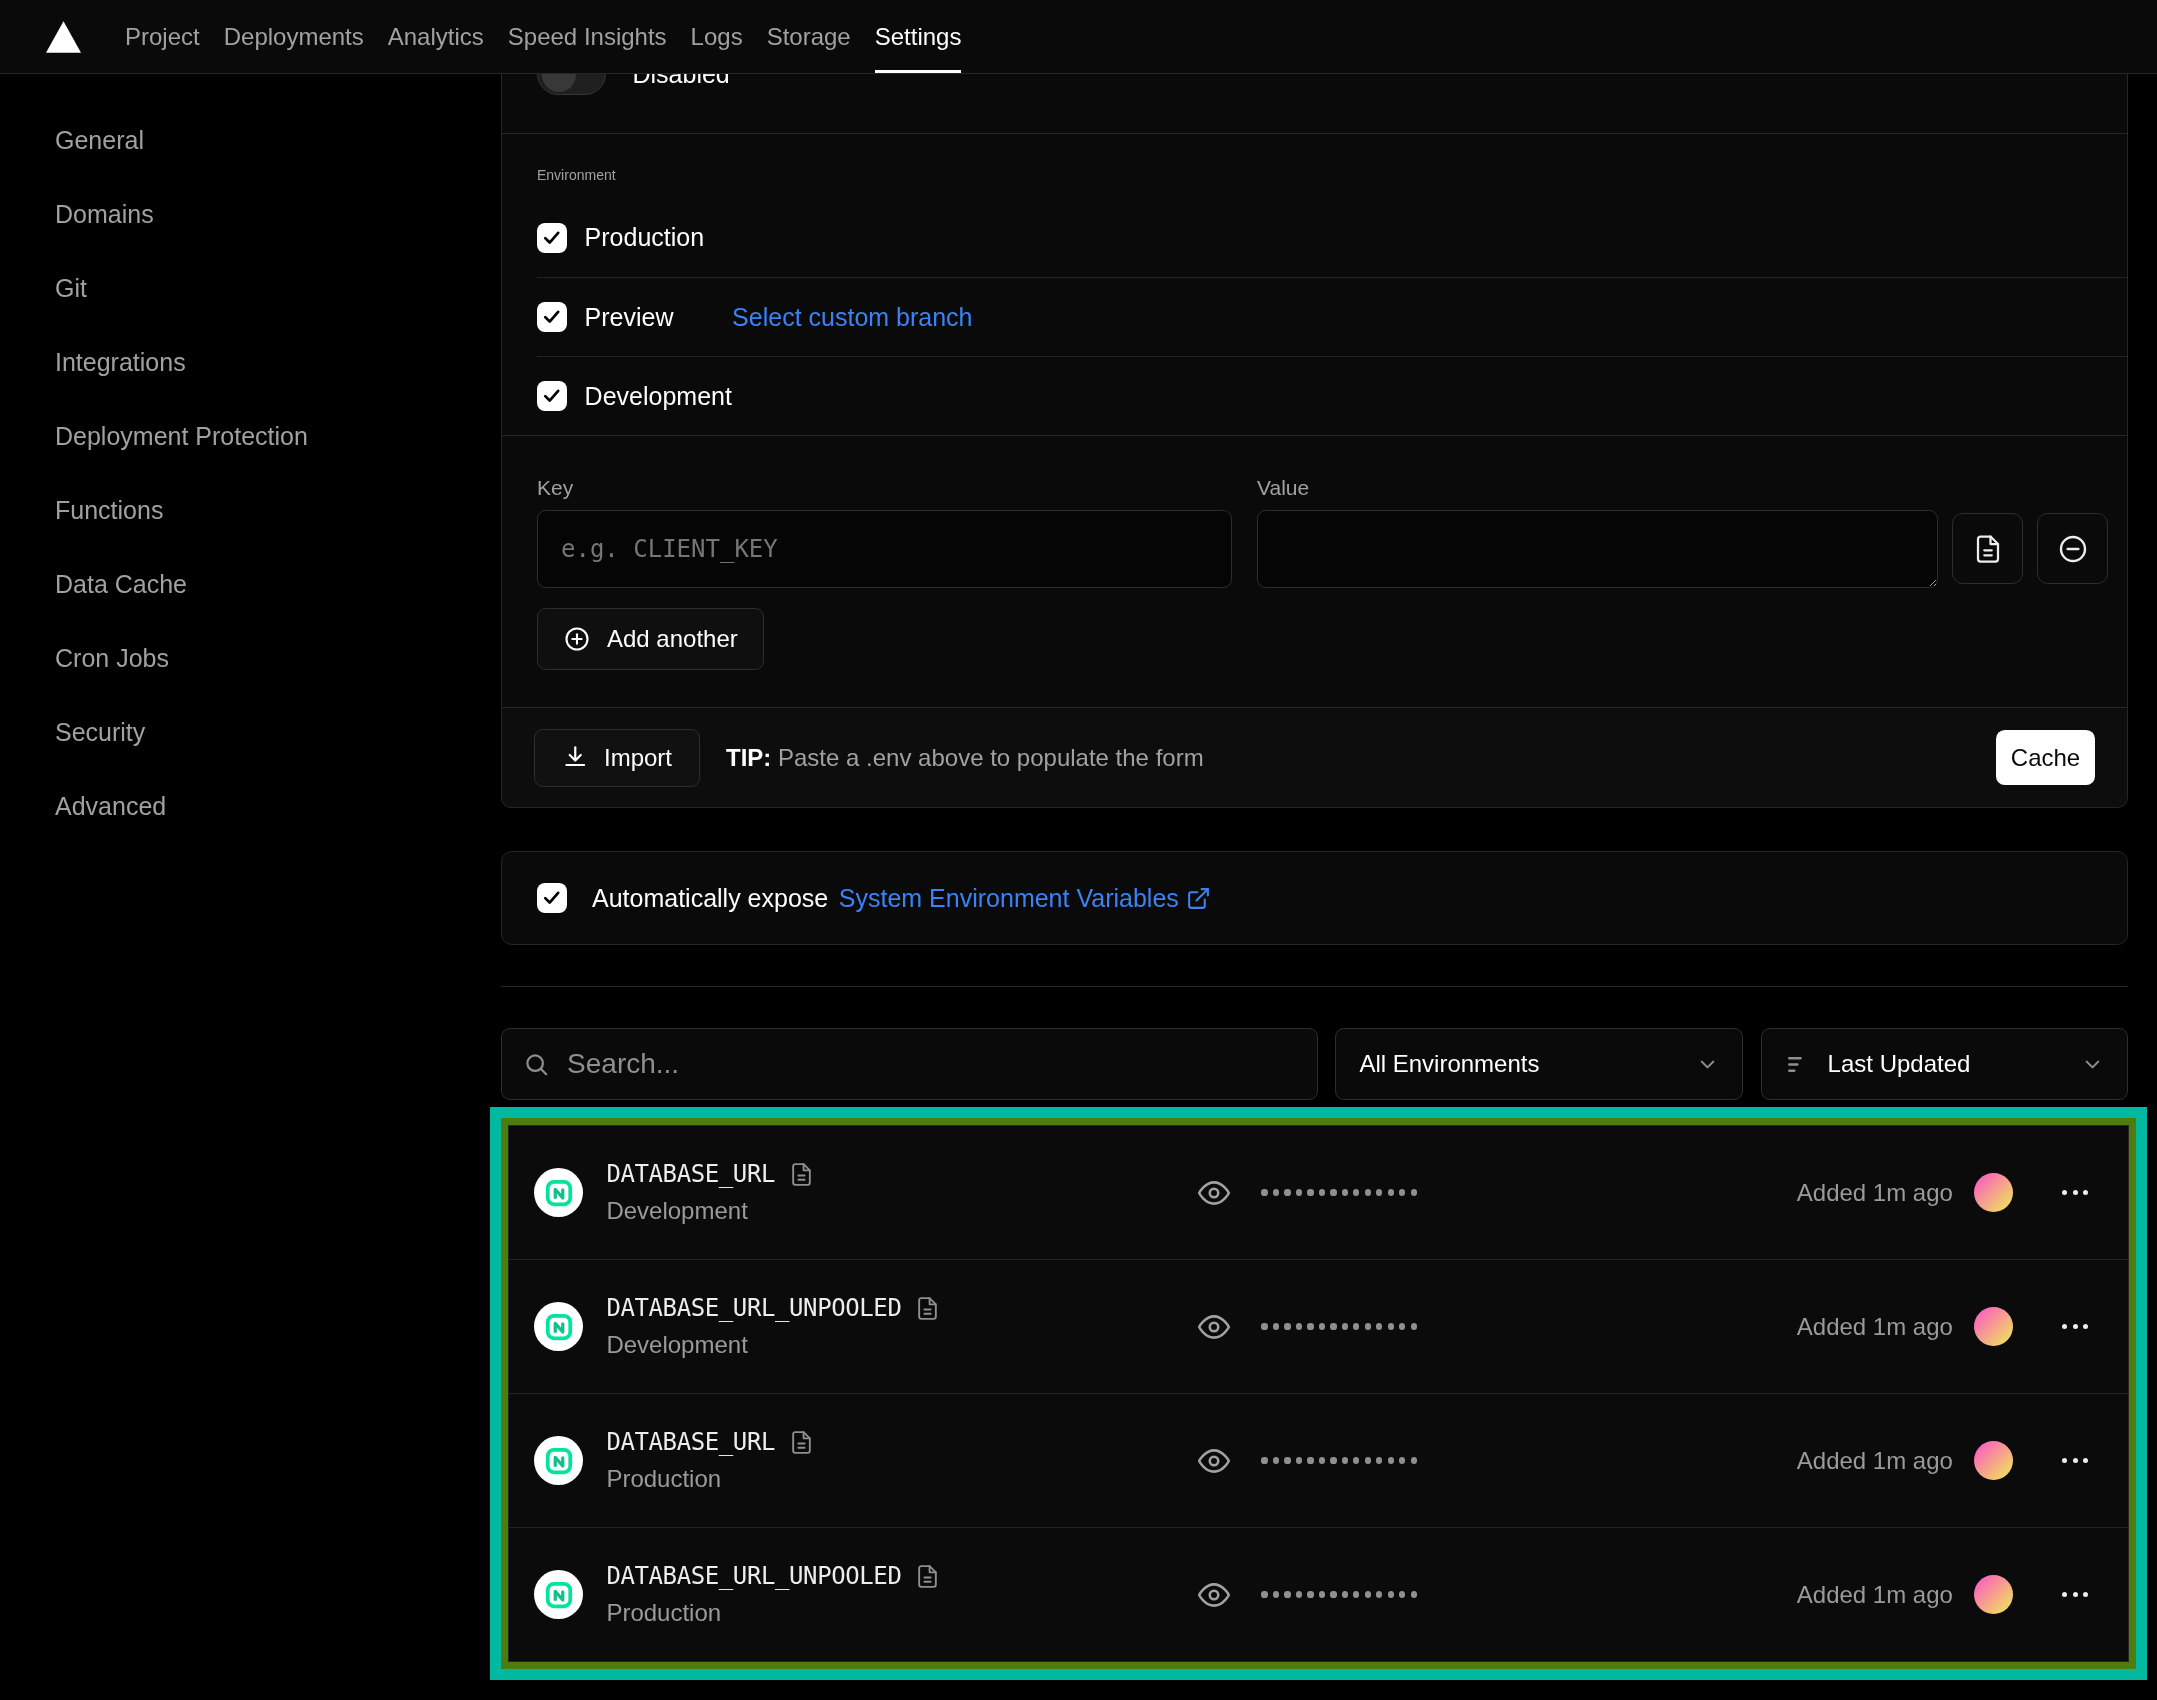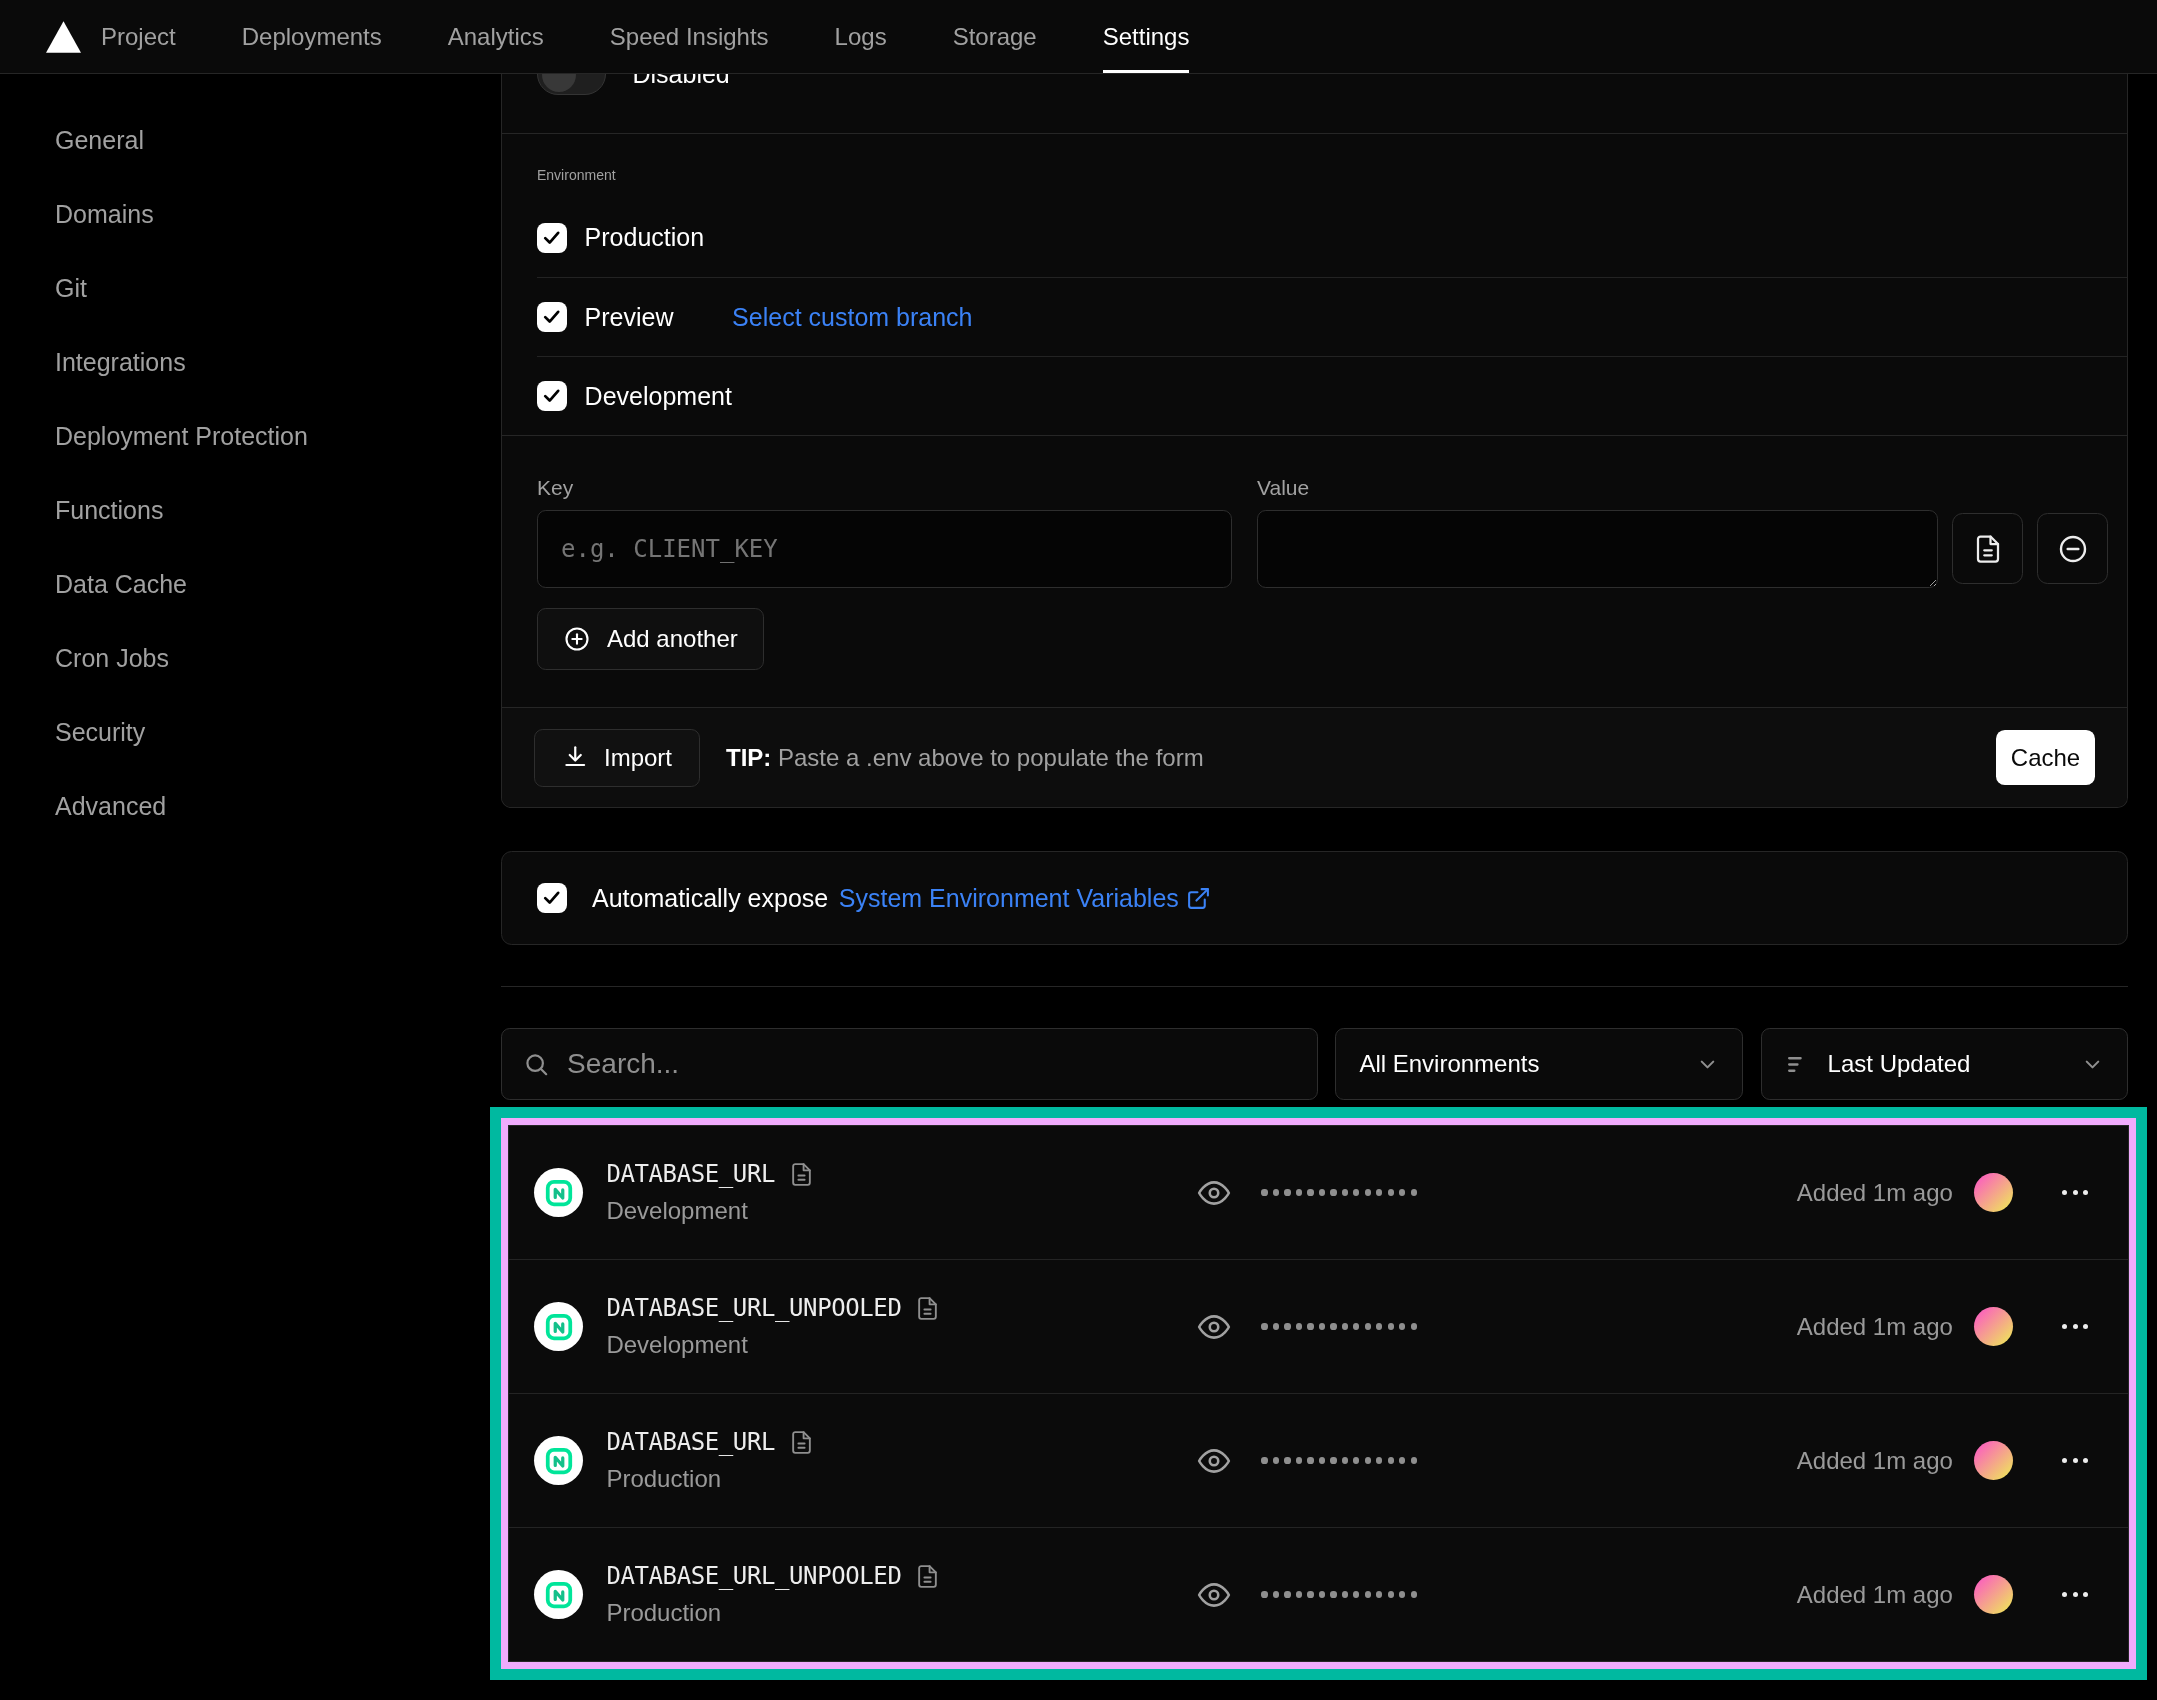--- a/index.html
+++ b/index.html
@@ -7,21 +7,21 @@
     --txt:#ededed; --dim:#a1a1a1; --dim2:#8f8f8f;
     --teal:#00b9a0; --blue:#3b82f6; --neon:#00e599; --grad1:#fb5fbf; --grad2:#efe05e;
   }
   *{margin:0;padding:0;box-sizing:border-box;font-family:"Liberation Sans",sans-serif;}
   html,body{width:2158px;height:1701px;background:var(--bg);overflow:hidden;color:var(--txt);}
 
   
   .topnav{position:absolute;top:0;left:0;right:0;height:74px;background:#0a0a0a;
     border-bottom:0.9px solid var(--border);display:flex;align-items:center;z-index:50;}
   .logo{margin-left:46px;display:flex;align-items:center;}
-  .nav-items{display:flex;align-items:center;height:100%;margin-left:20px;gap:66px;}
+  .nav-items{display:flex;align-items:center;height:100%;margin-left:44px;gap:24px;}
   .nav-item{position:relative;height:100%;display:flex;align-items:center;font-size:24px;color:var(--dim);cursor:pointer;}
   .nav-item.active{color:#fff;}
   .nav-item.active::after{content:"";position:absolute;left:0;right:0;bottom:0;height:2.6px;background:#fff;}
 
   
   .content{position:absolute;top:74px;left:0;right:0;bottom:0;}
 
   
   .sidebar{position:absolute;left:34px;top:33px;width:423px;}
   .side-item{height:67px;margin-bottom:7px;display:flex;align-items:center;padding-left:21px;
@@ -88,21 +88,21 @@
     display:flex;align-items:center;padding:0 21px;gap:17.6px;}
   .search-box input{flex:1;background:transparent;border:none;outline:none;color:#ddd;font-size:28px;}
   .search-box input::placeholder{color:var(--dim2);}
   .dropdown{height:72px;background:var(--card);border:0.9px solid var(--border2);border-radius:8.8px;
     display:flex;align-items:center;padding:0 23px;gap:17.6px;font-size:24px;color:#fff;cursor:pointer;}
   .dropdown .grow{flex:1;}
   .dd-env{width:408px;} .dd-sort{width:367px;}
 
   
   .teal-frame{position:absolute;top:1033px;left:-10.6px;width:1657px;height:573px;
-    border:11.5px solid var(--teal);background:#f0abfc;padding:7px;}
+    border:11.5px solid var(--teal);background:#4d7c0f;padding:7px;}
   .list-card{width:100%;height:100%;background:var(--card2);border:0.9px solid var(--border);display:flex;flex-direction:column;}
   .env-row{flex:1;display:flex;align-items:center;padding-left:25px;position:relative;}
   .env-row + .env-row{border-top:0.9px solid #242424;}
   .neon-avatar{width:49px;height:49px;border-radius:50%;background:#fff;display:flex;align-items:center;justify-content:center;flex:none;}
   .row-info{margin-left:23px;}
   .name-line{display:flex;align-items:center;gap:14px;}
   .var-name{font-family:"DejaVu Sans Mono",monospace;font-size:24px;font-weight:500;color:#ededed;letter-spacing:-0.4px;}
   .var-env{font-size:24px;color:#9a9a9a;margin-top:8.8px;}
   .row-mid{position:absolute;left:688px;display:flex;align-items:center;gap:30px;}
   .dots{display:flex;gap:5.3px;}

